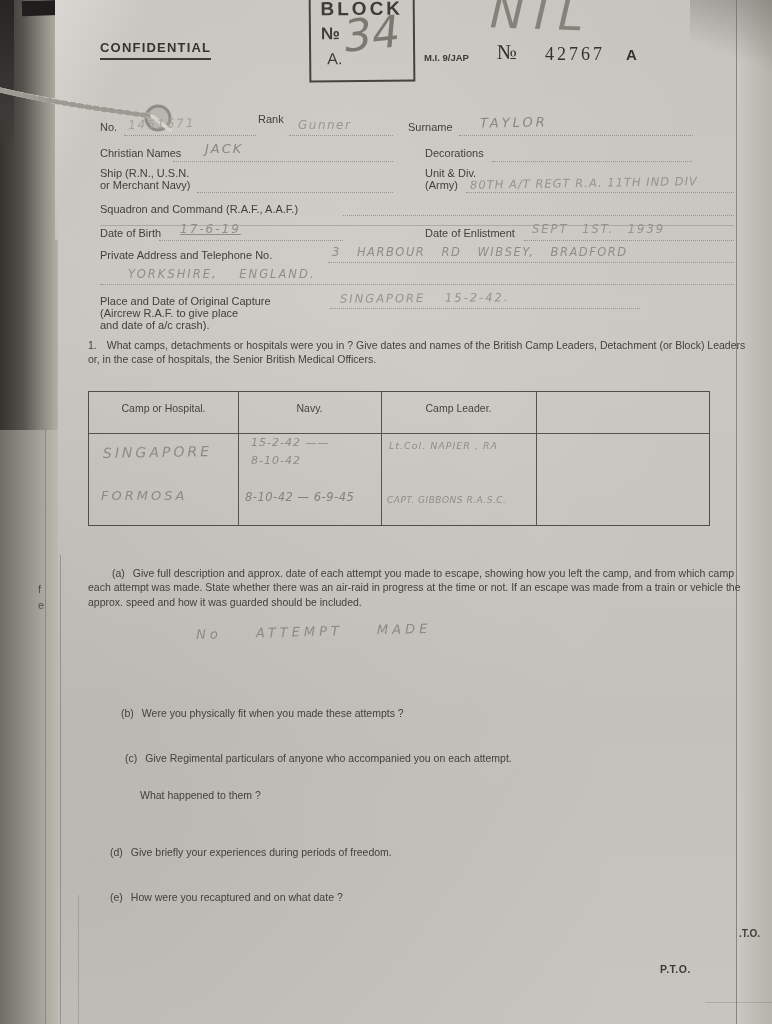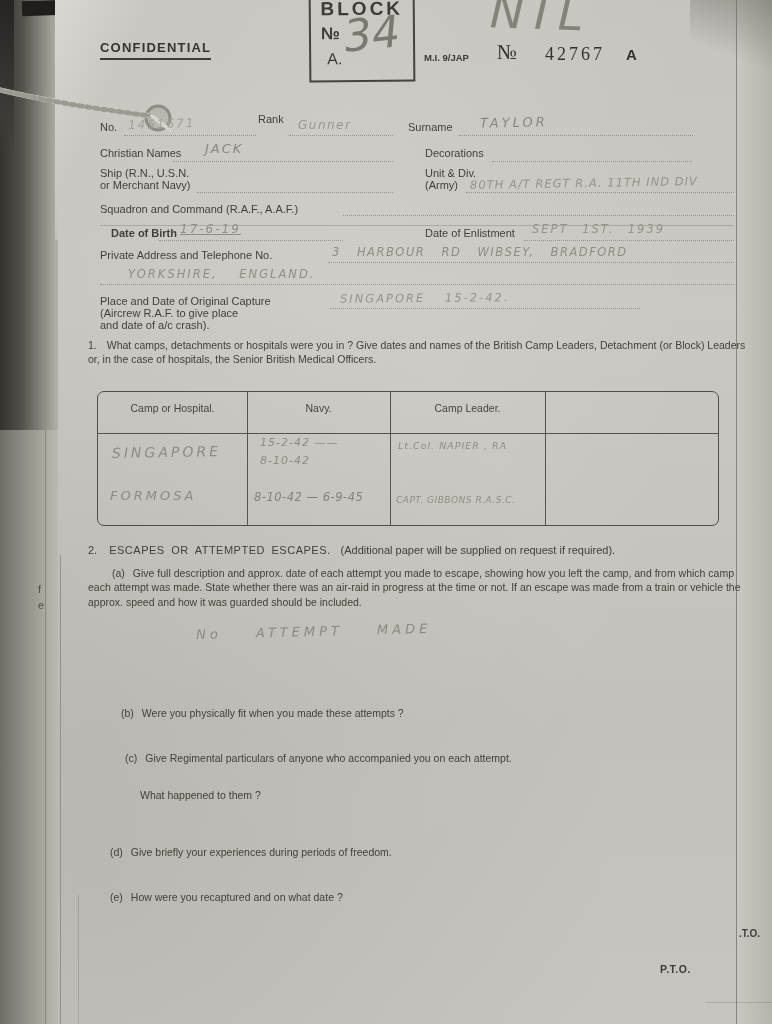--- a/index.html
+++ b/index.html
@@ -100,21 +100,21 @@
   <div class="fline fdot" style="left:197px;top:192px;width:196px;"></div>
   <span class="lbl" style="left:425px;top:167px;">Unit &amp; Div.</span>
   <span class="lbl" style="left:425px;top:179px;">(Army)</span>
   <div class="fline fdot" style="left:466px;top:192px;width:268px;"></div>
   <span class="hw" style="left:470px;top:176px;font-size:11.5px;letter-spacing:1px;color:#96938b;transform:rotate(-1deg);">80TH A/T REGT R.A. 11TH IND DIV</span>
 
   <span class="lbl" style="left:100px;top:203px;">Squadron and Command (R.A.F., A.A.F.)</span>
   <div class="fline fdot" style="left:343px;top:215px;width:391px;"></div>
   <div class="fline" style="left:100px;top:225px;width:634px;opacity:.6;"></div>
 
-  <span class="lbl" style="left:111px;top:227px;font-weight:bold;">Date of Birth</span>
+  <span class="lbl" style="left:100px;top:227px;">Date of Birth</span>
   <div class="fline fdot" style="left:159px;top:240px;width:184px;"></div>
   <span class="hw hwc" style="left:180px;top:222px;font-size:12px;color:#918e86;text-decoration:underline;">17-6-19</span>
   <span class="lbl" style="left:425px;top:227px;">Date of Enlistment</span>
   <div class="fline fdot" style="left:524px;top:240px;width:210px;"></div>
   <span class="hw" style="left:532px;top:222px;font-size:11.5px;letter-spacing:2px;word-spacing:8px;color:#96938b;">SEPT 1ST. 1939</span>
 
   <span class="lbl" style="left:100px;top:249px;">Private Address and Telephone No.</span>
   <span class="hw" style="left:332px;top:245px;font-size:11.5px;letter-spacing:1.5px;word-spacing:11px;color:#908d85;">3 HARBOUR RD WIBSEY, BRADFORD</span>
   <div class="fline fdot" style="left:328px;top:262px;width:406px;"></div>
   <span class="hw" style="left:128px;top:267px;font-size:11.5px;letter-spacing:2px;word-spacing:16px;color:#908d85;">YORKSHIRE, ENGLAND.</span>
@@ -123,43 +123,40 @@
   <span class="lbl" style="left:100px;top:295px;">Place and Date of Original Capture</span>
   <span class="lbl" style="left:100px;top:307px;">(Aircrew R.A.F. to give place</span>
   <span class="lbl" style="left:100px;top:319px;">and date of a/c crash).</span>
   <span class="hw" style="left:340px;top:291px;font-size:11.5px;letter-spacing:2px;word-spacing:14px;color:#96938b;transform:rotate(-.5deg);">SINGAPORE 15-2-42.</span>
   <div class="fline fdot" style="left:330px;top:308px;width:310px;"></div>
 
   <p class="par" style="left:88px;top:338px;width:658px;margin:0;">
     <span style="margin-right:10px;">1.</span><span>What camps, detachments or hospitals were you in ?  Give dates and names of the British Camp Leaders, Detachment (or Block) Leaders or, in the case of hospitals, the Senior British Medical Officers.</span>
   </p>
 
-  <div class="tbl" style="left:97px;top:391px;width:620px;height:133px;border-radius:7px;">
+  <div class="tbl" style="left:88px;top:391px;width:620px;height:133px;">
     <div class="vline" style="left:149px;"></div>
     <div class="vline" style="left:292px;"></div>
     <div class="vline" style="left:447px;"></div>
     <div style="position:absolute;left:0;right:0;top:41px;border-bottom:1.2px solid #55534c;"></div>
 
     <span class="th" style="left:0;width:149px;top:10px;">Camp or Hospital.</span>
     <span class="th" style="left:149px;width:143px;top:10px;">Navy.</span>
     <span class="th" style="left:292px;width:155px;top:10px;">Camp Leader.</span>
 
     <span class="hw" style="left:14px;top:52px;font-size:14px;letter-spacing:3px;color:#8e8b83;transform:rotate(-1deg);">SINGAPORE</span>
     <span class="hw" style="left:162px;top:44px;font-size:11px;letter-spacing:1px;color:#8e8b83;">15-2-42 ——</span>
     <span class="hw" style="left:162px;top:62px;font-size:11px;letter-spacing:1px;color:#8e8b83;">8-10-42</span>
     <span class="hw" style="left:300px;top:48px;font-size:9.5px;letter-spacing:1px;color:#908d85;">Lt.Col. NAPIER , RA</span>
 
     <span class="hw" style="left:12px;top:96px;font-size:13px;letter-spacing:3px;color:#8e8b83;">FORMOSA</span>
     <span class="hw" style="left:156px;top:98px;font-size:11.5px;letter-spacing:.5px;color:#85827a;">8-10-42 — 6-9-45</span>
     <span class="hw" style="left:298px;top:103px;font-size:9px;letter-spacing:.5px;color:#908d85;">CAPT. GIBBONS R.A.S.C.</span>
   </div>
 
-  <p class="par" style="left:88px;top:543px;width:660px;margin:0;font-size:11px;">
-    <span style="margin-right:12px;">2.</span><span style="letter-spacing:.5px;word-spacing:3px;margin-right:10px;">ESCAPES OR ATTEMPTED ESCAPES.</span><span>(Additional paper will be supplied on request if required).</span>
-  </p>
 
   <p class="par" style="left:88px;top:566px;width:660px;margin:0;text-indent:24px;">
     <span style="margin-right:8px;">(a)</span><span>Give full description and approx. date of each attempt you made to escape, showing how you left the camp, and from which camp each attempt was made.  State whether there was an air-raid in progress at the time or not.  If an escape was made from a train or vehicle the approx. speed and how it was guarded should be included.</span>
   </p>
 
   <span class="hw" style="left:196px;top:624px;font-size:13px;letter-spacing:4px;word-spacing:26px;color:#8d8a82;transform:rotate(-1.5deg);">No ATTEMPT MADE</span>
 
   <p class="par" style="left:110px;top:695px;width:620px;margin:11px;">
     <span style="margin-right:8px;">(b)</span><span>Were you physically fit when you made these attempts ?</span>
   </p>

